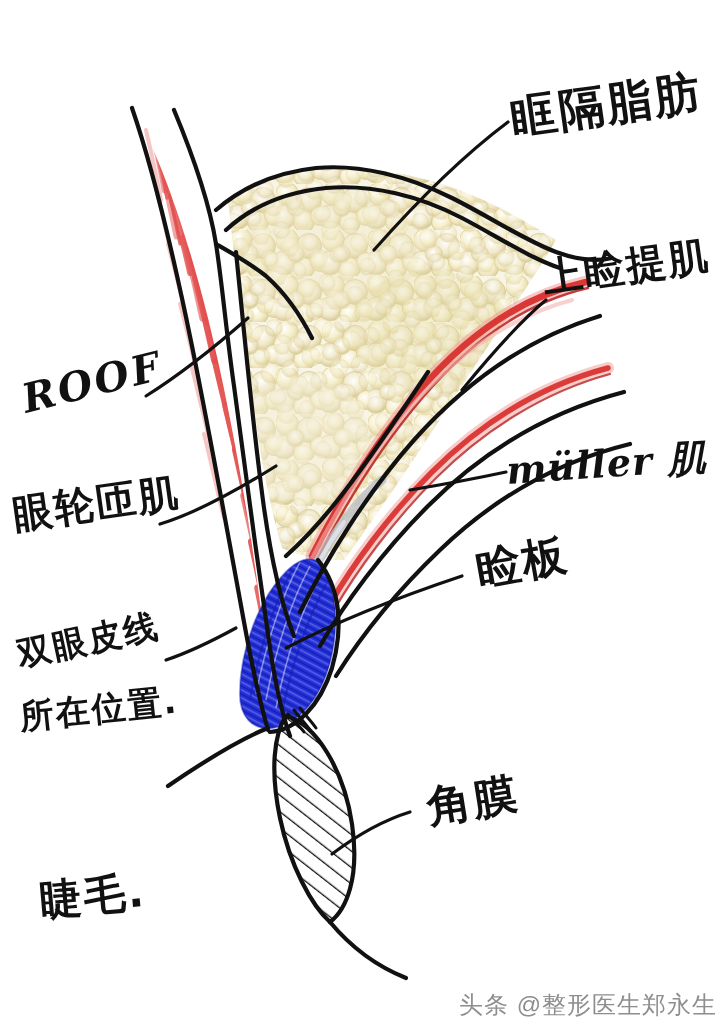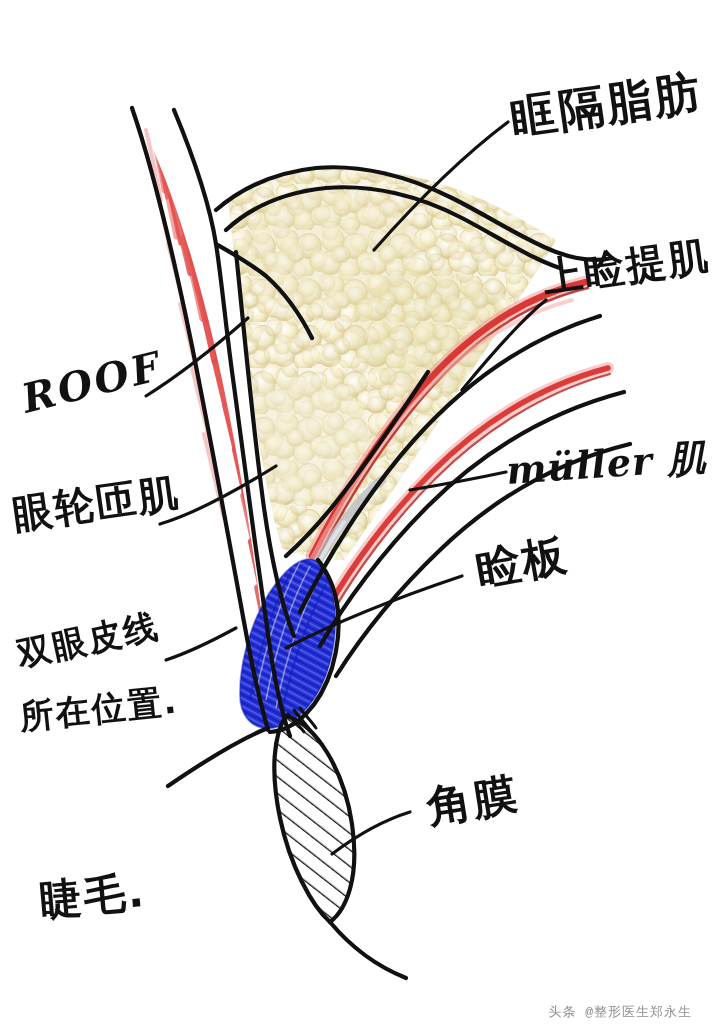--- a/index.html
+++ b/index.html
@@ -23,23 +23,23 @@
     font-weight:700;
     white-space:nowrap;
     letter-spacing:2px;
     line-height:1;
     user-select:none;
   }
   .lat-roof{font-family:"DejaVu Serif",serif;font-style:italic;letter-spacing:3px;}
   .lat-mul{font-family:"DejaVu Serif",serif;font-style:italic;letter-spacing:1px;font-weight:600;}
 
   .watermark{
-    position:absolute;right:28px;bottom:10px;
-    font-family:Liberation Mono, monospace;
-    font-size:13px;color:#8e8e8e;letter-spacing:1px;
+    position:absolute;right:3px;bottom:10px;
+    font-family:Liberation Sans, sans-serif;
+    font-size:24px;color:#8e8e8e;letter-spacing:1px;
     user-select:none;
   }
 </style>
 </head>
 <body>
 
 <div id="stage">
 
   <svg id="fig" viewBox="0 0 720 1031">
     <defs>

